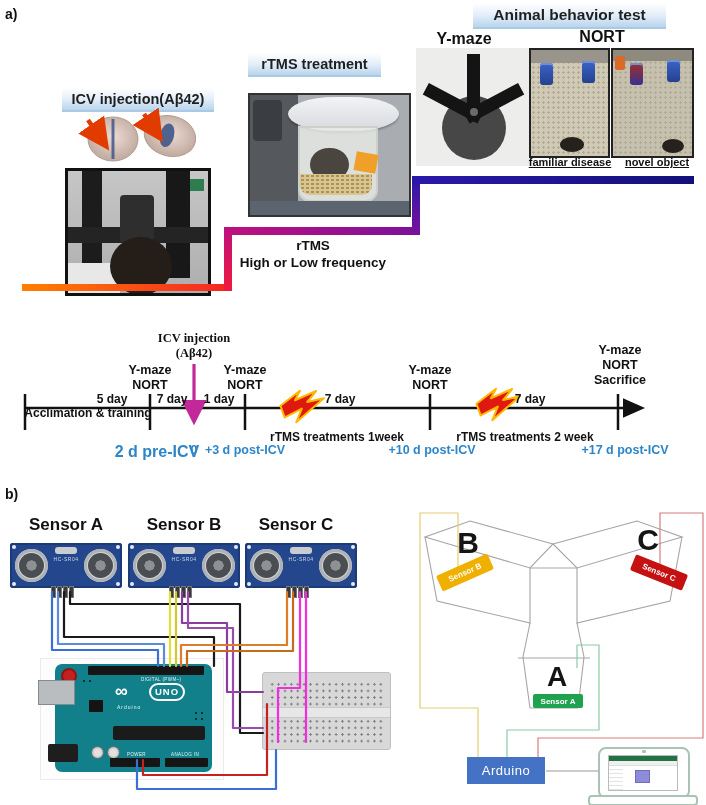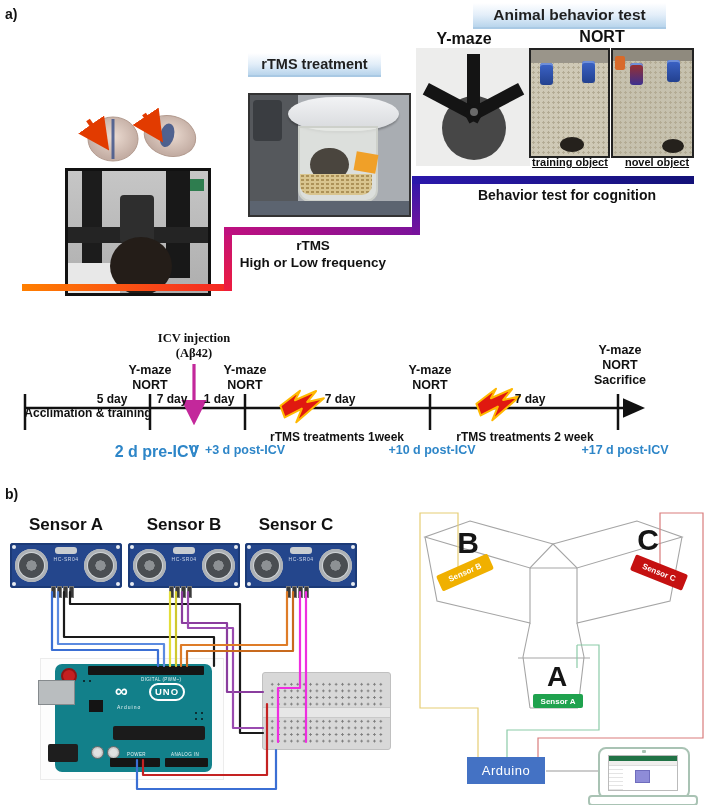--- a/index.html
+++ b/index.html
@@ -55,20 +55,21 @@
   #laptop-base{position:absolute;left:588px;top:795px;width:106px;height:7px;border:2px solid #a9c3b4;border-radius:4px;background:#fff;}
   svg{position:absolute;overflow:visible;}
 </style>
 </head>
 <body>
 
 <div id="canvas">
 
   <div class="abs b" style="left:5px;top:6px;font-size:14px;">a)</div>
 
+  <div class="chip" style="left:62px;top:88px;width:152px;height:22px;font-size:14.5px;line-height:22px;">ICV injection(Aβ42)</div>
   <div class="chip" style="left:248px;top:53px;width:133px;height:22px;font-size:14.5px;line-height:22px;">rTMS treatment</div>
   <div class="chip" style="left:473px;top:3px;width:193px;height:24px;font-size:15.5px;line-height:24px;">Animal behavior test</div>
 
   <div class="abs b ctr" style="left:464px;top:30px;font-size:16px;">Y-maze</div>
   <div class="abs b ctr" style="left:602px;top:28px;font-size:16px;">NORT</div>
 
   <svg style="left:80px;top:106px;width:130px;height:58px;" viewBox="80 106 130 58">
     <defs>
       <radialGradient id="gbrain" cx="50%" cy="45%">
           <stop offset="0%" stop-color="#ecdcd2"></stop>
@@ -123,32 +124,31 @@
     <div class="cyl" style="left:66%;top:10%;"></div>
     <div class="mouse" style="left:38%;top:82%;width:24px;height:15px;"></div>
   </div>
   <div class="photo nortbg" style="left:611px;top:48px;width:79px;height:106px;border:2px solid #222;background-color:#c6c1ae;">
     <div class="abs" style="left:0;top:0;width:100%;height:10%;background:#8f8a7e;"></div>
     <div class="abs" style="left:2%;top:6%;width:10px;height:14px;background:#d86a2a;border-radius:2px;"></div>
     <div class="cyl" style="left:22%;top:12%;background:linear-gradient(180deg,#a03028,#3c2f8f);"></div>
     <div class="cyl" style="left:68%;top:9%;"></div>
     <div class="mouse" style="left:62%;top:84%;width:22px;height:14px;"></div>
   </div>
-  <div class="abs b ctr" style="left:570px;top:156px;font-size:11px;text-decoration:underline;">training object</div>
+  <div class="abs b ctr" style="left:570px;top:156px;font-size:11px;text-decoration:underline;">familiar disease</div>
   <div class="abs b ctr" style="left:657px;top:156px;font-size:11px;text-decoration:underline;">novel object</div>
 
   <div class="seg" style="left:22px;top:284px;width:210px;height:7px;background:linear-gradient(90deg,#ff7f00,#f42525);"></div>
   <div class="seg" style="left:224px;top:228px;width:8px;height:63px;background:linear-gradient(0deg,#ee1c3c,#c0107e);"></div>
   <div class="seg" style="left:224px;top:227px;width:196px;height:8px;background:linear-gradient(90deg,#c0107e,#7a129b);"></div>
   <div class="seg" style="left:412px;top:177px;width:8px;height:58px;background:linear-gradient(0deg,#7a129b,#2b18ab);"></div>
   <div class="seg" style="left:412px;top:176px;width:282px;height:8px;background:linear-gradient(90deg,#2b18ab,#131178);"></div>
 
   <div class="abs b ctr" style="left:313px;top:238px;font-size:13.5px;">rTMS</div>
   <div class="abs b ctr" style="left:313px;top:255px;font-size:13.5px;">High or Low frequency</div>
-  <div class="abs b ctr" style="left:567px;top:187px;font-size:14px;">Behavior test for cognition</div>
 
   <svg style="left:0;top:325px;width:706px;height:140px;" viewBox="0 325 706 140">
     <defs>
       <marker id="blkarrow" markerWidth="9" markerHeight="8" refX="7" refY="4" orient="auto">
           <path d="M0,0 L9,4 L0,8 Z" fill="#111"></path>
         </marker>
       <marker id="magarrow" markerWidth="8" markerHeight="8" refX="6" refY="4" orient="auto">
           <path d="M0,0 L8,4 L0,8 Z" fill="#c3289b"></path>
         </marker>
     </defs>

